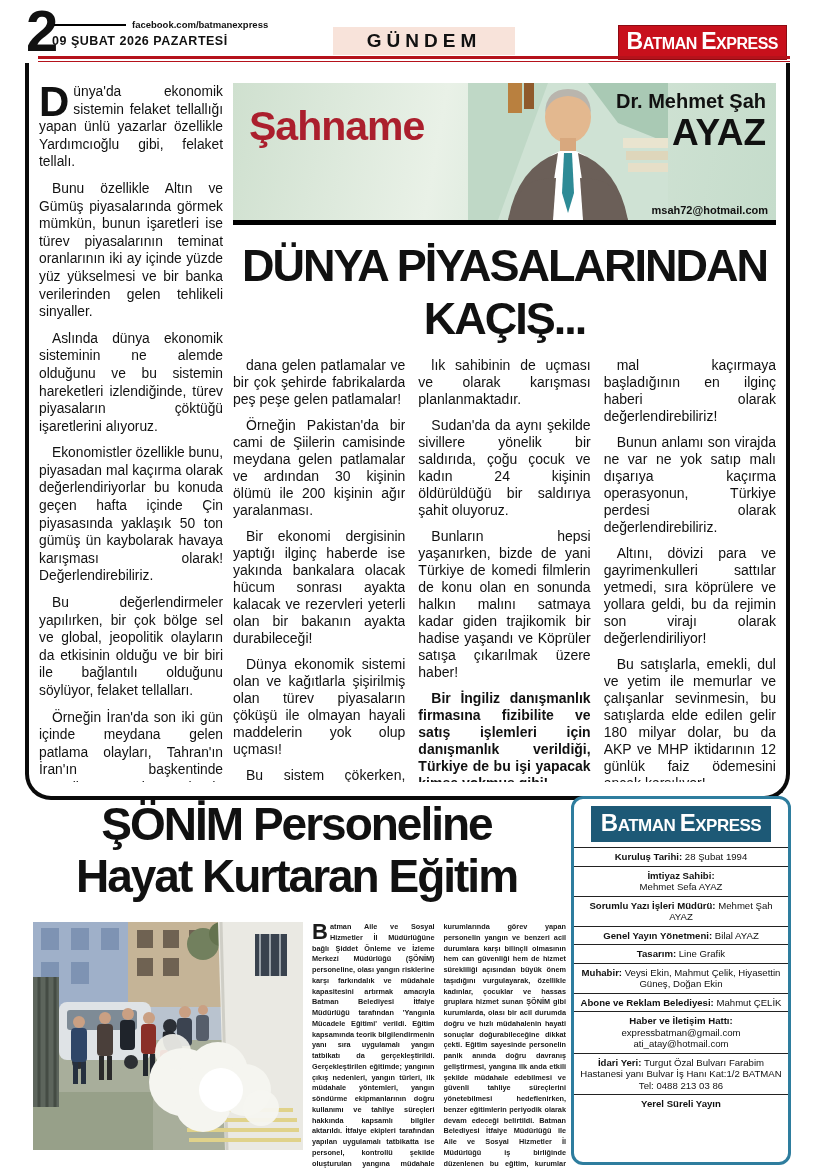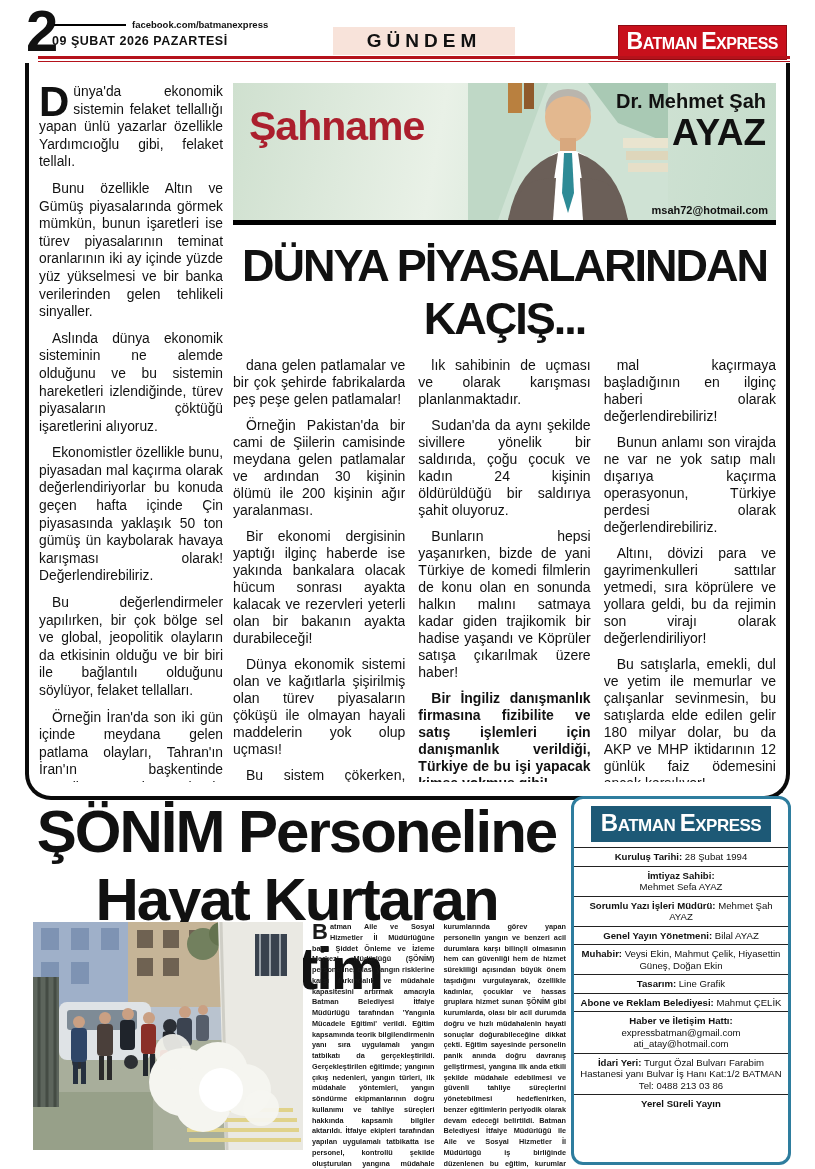--- a/index.html
+++ b/index.html
@@ -36,21 +36,21 @@
   .headline div{font-size:45px;font-weight:bold;letter-spacing:-2px;line-height:1.18;}
   .opcols{display:flex;gap:13px;flex:1;overflow:hidden;margin-top:8px;}
   .opcols .col{flex:1;overflow:hidden;}
   .bodytext p{margin:0 0 9px;font-size:14px;line-height:17px;text-align:justify;text-indent:13px;}
   .opcol1.bodytext p{font-size:13.8px;line-height:17.6px;}
   .bodytext p.b{font-weight:bold;}
   .bodytext p.nodent{text-indent:0;}
   .dropcap{float:left;font-size:42px;line-height:33px;font-weight:bold;padding:2px 4px 0 0;}
   
   .newshead{position:absolute;left:24px;top:798px;width:545px;text-align:center;line-height:1.14;}
-  .newshead div{font-size:60px;font-weight:bold;letter-spacing:-2px;}
+  .newshead div{font-size:46px;font-weight:bold;letter-spacing:-2px;}
   .newsphoto{position:absolute;left:33px;top:922px;width:270px;height:228px;}
   .newscols{position:absolute;left:312px;top:922px;width:254px;height:247px;display:flex;gap:9px;overflow:hidden;}
   .newscols .col{flex:1;overflow:hidden;}
   .newscols p{margin:0;font-size:7.3px;line-height:10.75px;font-weight:bold;text-align:justify;color:#1a1a1a;}
   .newscols .dropcap{font-size:22px;line-height:19px;padding:0 2px 0 0;}
   
   .imprint{position:absolute;left:571px;top:796px;width:220px;height:369px;box-sizing:border-box;
            border:3px solid #2e7d9e;border-radius:12px;background:#fff;display:flex;flex-direction:column;overflow:hidden;}
   .implogo{margin:7px auto 5px;background:#1d5976;color:#fff;padding:3px 10px 5px;font-weight:bold;white-space:nowrap;flex:none;}
   .implogo .bword{font-size:17px;letter-spacing:-.5px;}
@@ -231,22 +231,22 @@
       </div>
   </div>
 
   <div class="imprint">
     <div class="implogo"><span class="bword"><span class="bcap">B</span>ATMAN</span> <span class="bword"><span class="bcap">E</span>XPRESS</span></div>
     <div class="imp-rows">
         <div class="imp-row"><b>Kuruluş Tarihi:</b><span> 28 Şubat 1994</span></div>
         <div class="imp-row stack"><b>İmtiyaz Sahibi:</b><div>Mehmet Sefa AYAZ</div></div>
         <div class="imp-row"><b>Sorumlu Yazı İşleri Müdürü:</b><span> Mehmet Şah AYAZ</span></div>
         <div class="imp-row"><b>Genel Yayın Yönetmeni:</b><span> Bilal AYAZ</span></div>
+        <div class="imp-row"><b>Tasarım:</b><span> Line Grafik</span></div>
         <div class="imp-row"><b>Muhabir:</b><span> Veysi Ekin, Mahmut Çelik, Hiyasettin Güneş, Doğan Ekin</span></div>
-        <div class="imp-row"><b>Tasarım:</b><span> Line Grafik</span></div>
         <div class="imp-row"><b>Abone ve Reklam Belediyesi:</b><span> Mahmut ÇELİK</span></div>
         <div class="imp-row stack"><b>Haber ve İletişim Hattı:</b><div>expressbatman@gmail.com</div><div>ati_atay@hotmail.com</div></div>
         <div class="imp-row"><b>İdari Yeri:</b><span> Turgut Özal Bulvarı Farabim Hastanesi yanı Bulvar İş Hanı Kat:1/2 BATMAN Tel: 0488 213 03 86</span></div>
         <div class="imp-row"><b>Yerel Süreli Yayın</b></div>
       </div>
 
   </div>
 
 </div>
 

